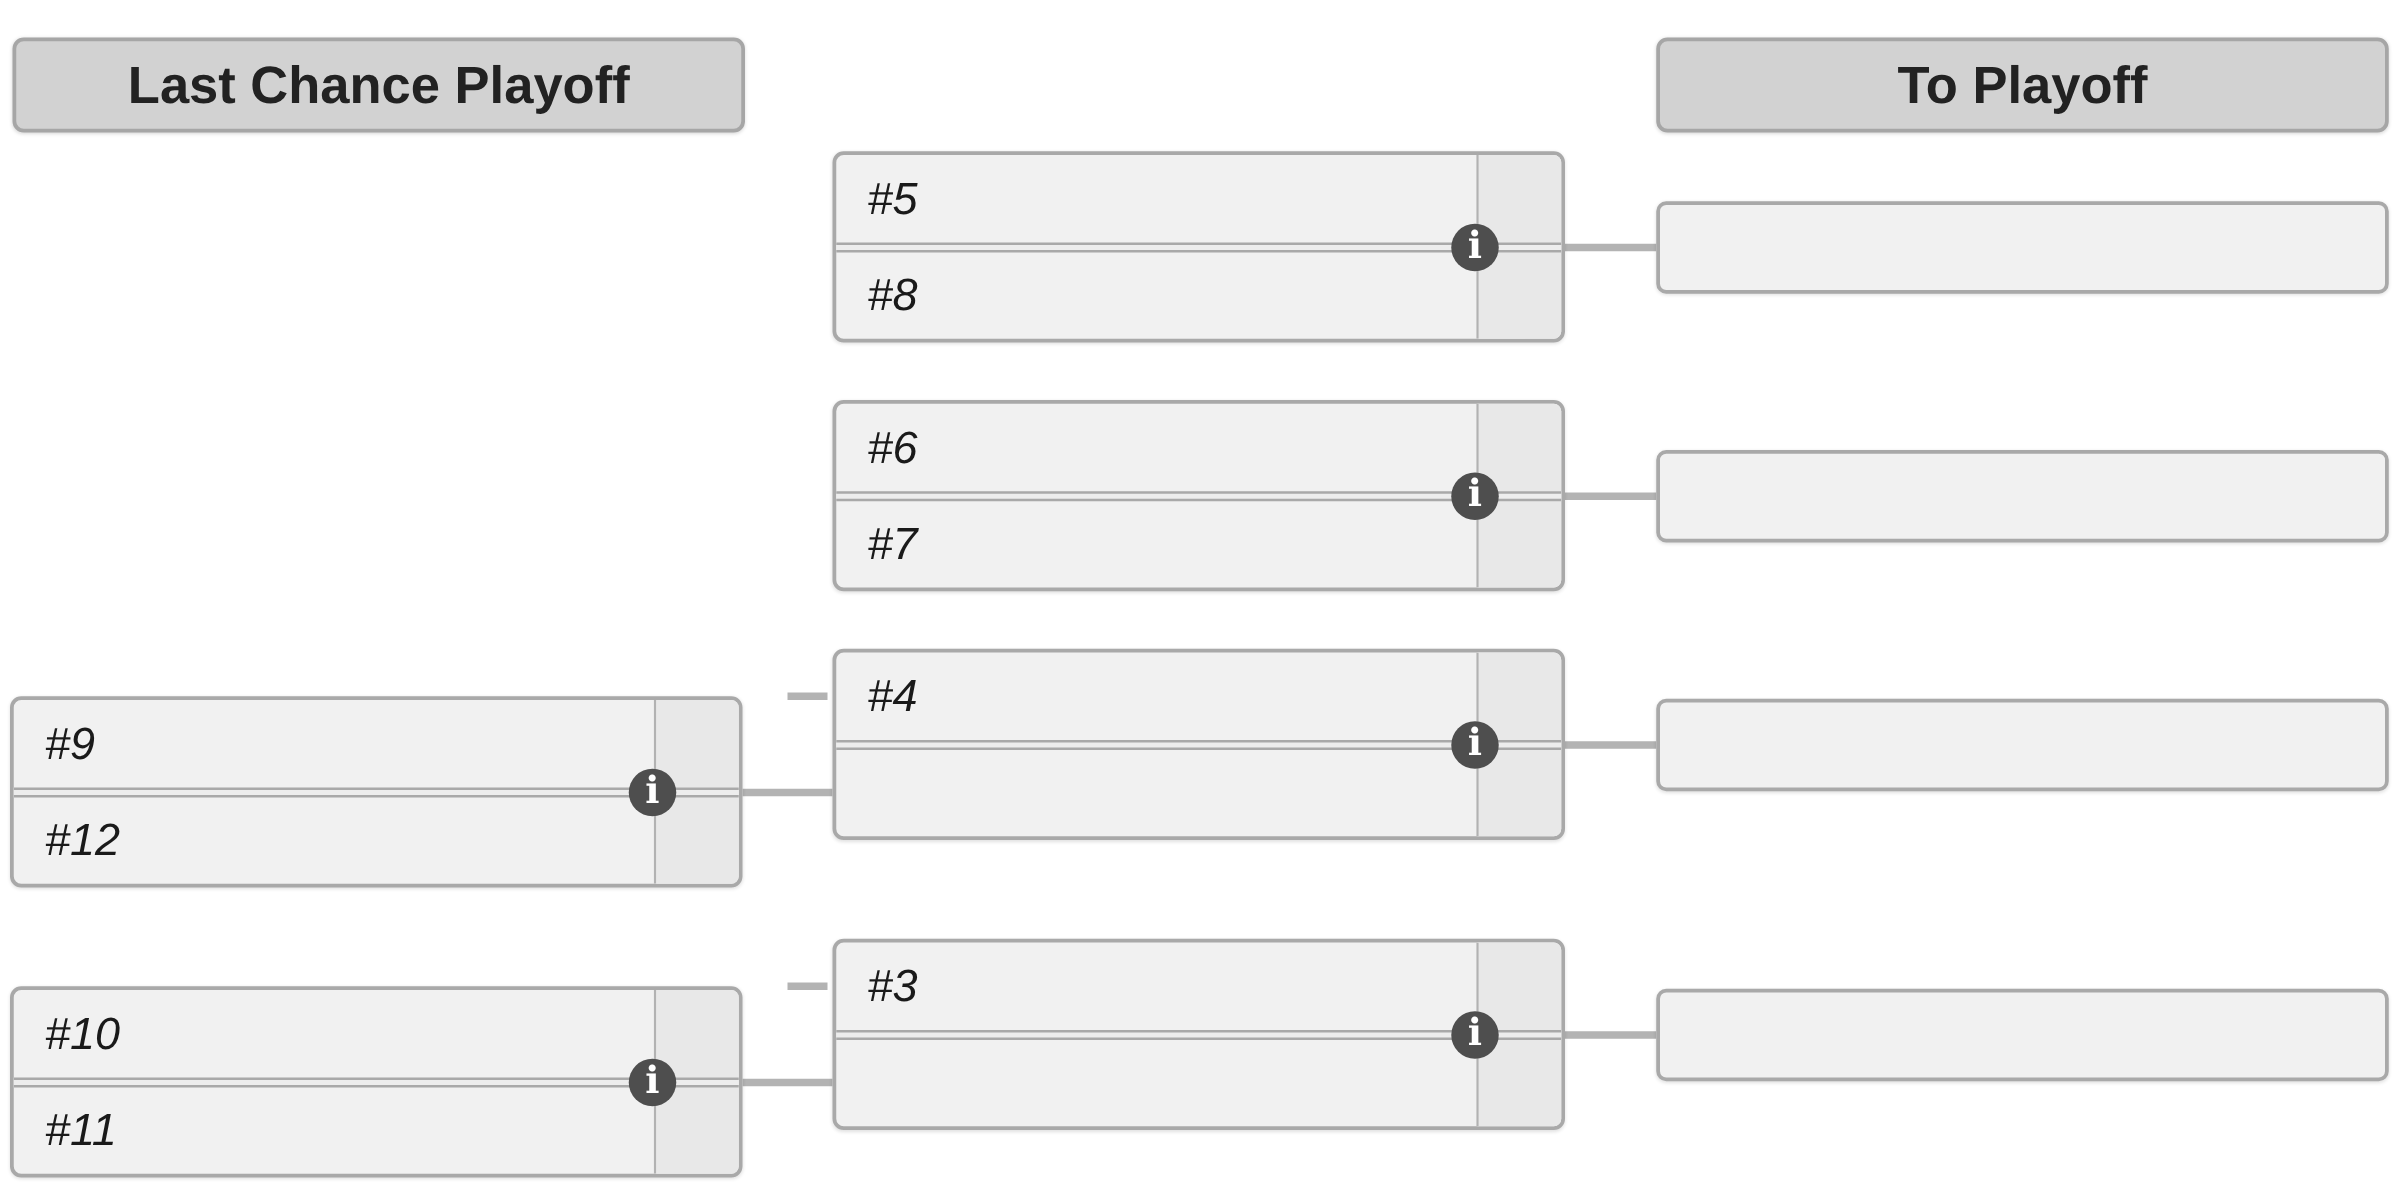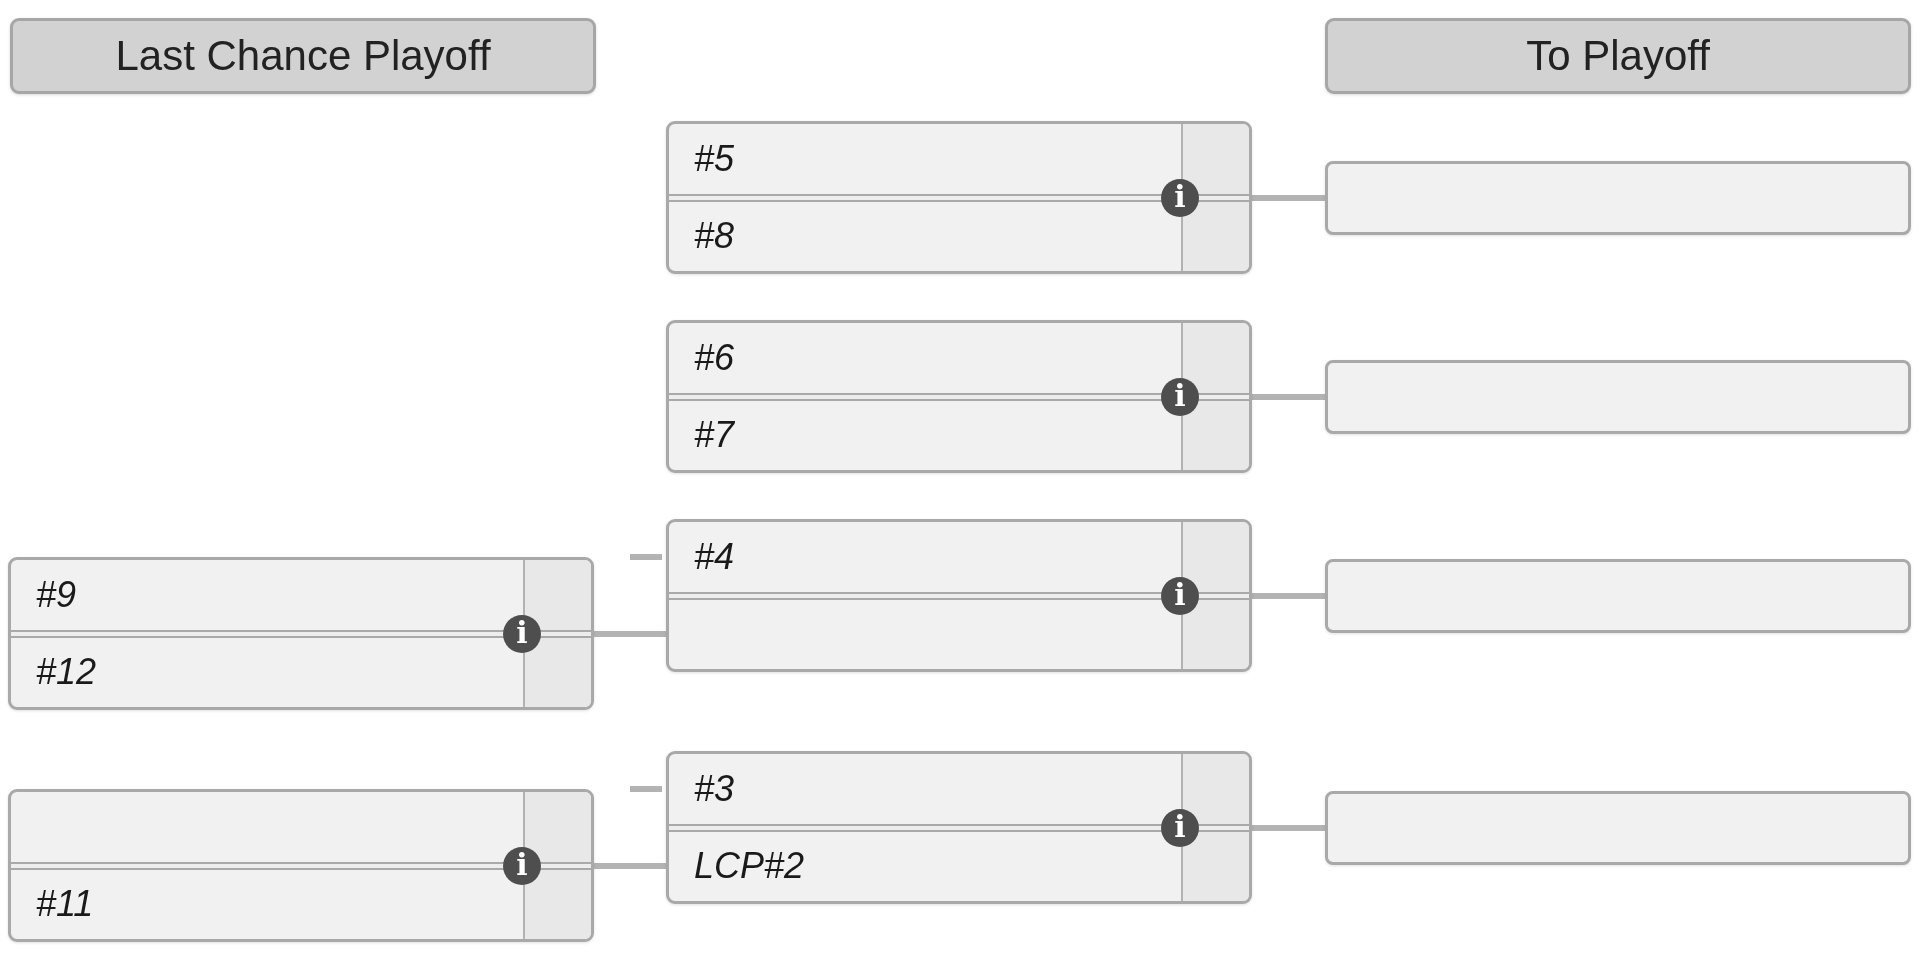--- a/index.html
+++ b/index.html
@@ -6,27 +6,28 @@
   *{box-sizing:border-box;}
   .stage{
     position:relative;
     width:1925px;height:954px;
     background:#ffffff;
     font-family:"Liberation Sans","DejaVu Sans",sans-serif;
     overflow:hidden;
   }
   
   .col-header{
-    position:absolute;top:18px;height:76px;width:586px;
+    position:absolute;top:30px;height:76px;width:586px;
     background:#d2d2d2;
     border:3px solid #a6a6a6;
     border-radius:9px;
     display:flex;align-items:center;justify-content:center;
     font-size:42px;color:#222222;
     box-shadow:0 1px 3px rgba(0,0,0,0.15);
+    font-weight:bold;
   }
   
   .match{
     position:absolute;width:586px;height:153px;
     background:#f1f1f1;
     border:3px solid #a9a9a9;
     border-radius:9px;
     box-shadow:0 1px 3px rgba(0,0,0,0.12);
   }
   .m-score{
@@ -108,20 +109,23 @@
     <div class="m-row bottom">
       <span class="team">#12</span>
     </div>
     <div class="m-info">
       <span class="iglyph">i</span>
     </div>
   </div>
 
   <div class="match" style="left:8px;top:789px">
     <div class="m-score"></div>
+    <div class="m-row top">
+      <span class="team">#10</span>
+    </div>
     <div class="m-sep"></div>
     <div class="m-row bottom">
       <span class="team">#11</span>
     </div>
     <div class="m-info">
       <span class="iglyph">i</span>
     </div>
   </div>
 
   <div class="match" style="left:666px;top:121px">
@@ -162,23 +166,20 @@
       <span class="iglyph">i</span>
     </div>
   </div>
 
   <div class="match" style="left:666px;top:751px">
     <div class="m-score"></div>
     <div class="m-row top">
       <span class="team">#3</span>
     </div>
     <div class="m-sep"></div>
-    <div class="m-row bottom">
-      <span class="team">LCP#2</span>
-    </div>
     <div class="m-info">
       <span class="iglyph">i</span>
     </div>
   </div>
 
   <div class="slot" style="top:161px"></div>
   <div class="slot" style="top:360px"></div>
   <div class="slot" style="top:559px"></div>
   <div class="slot" style="top:791px"></div>
 

